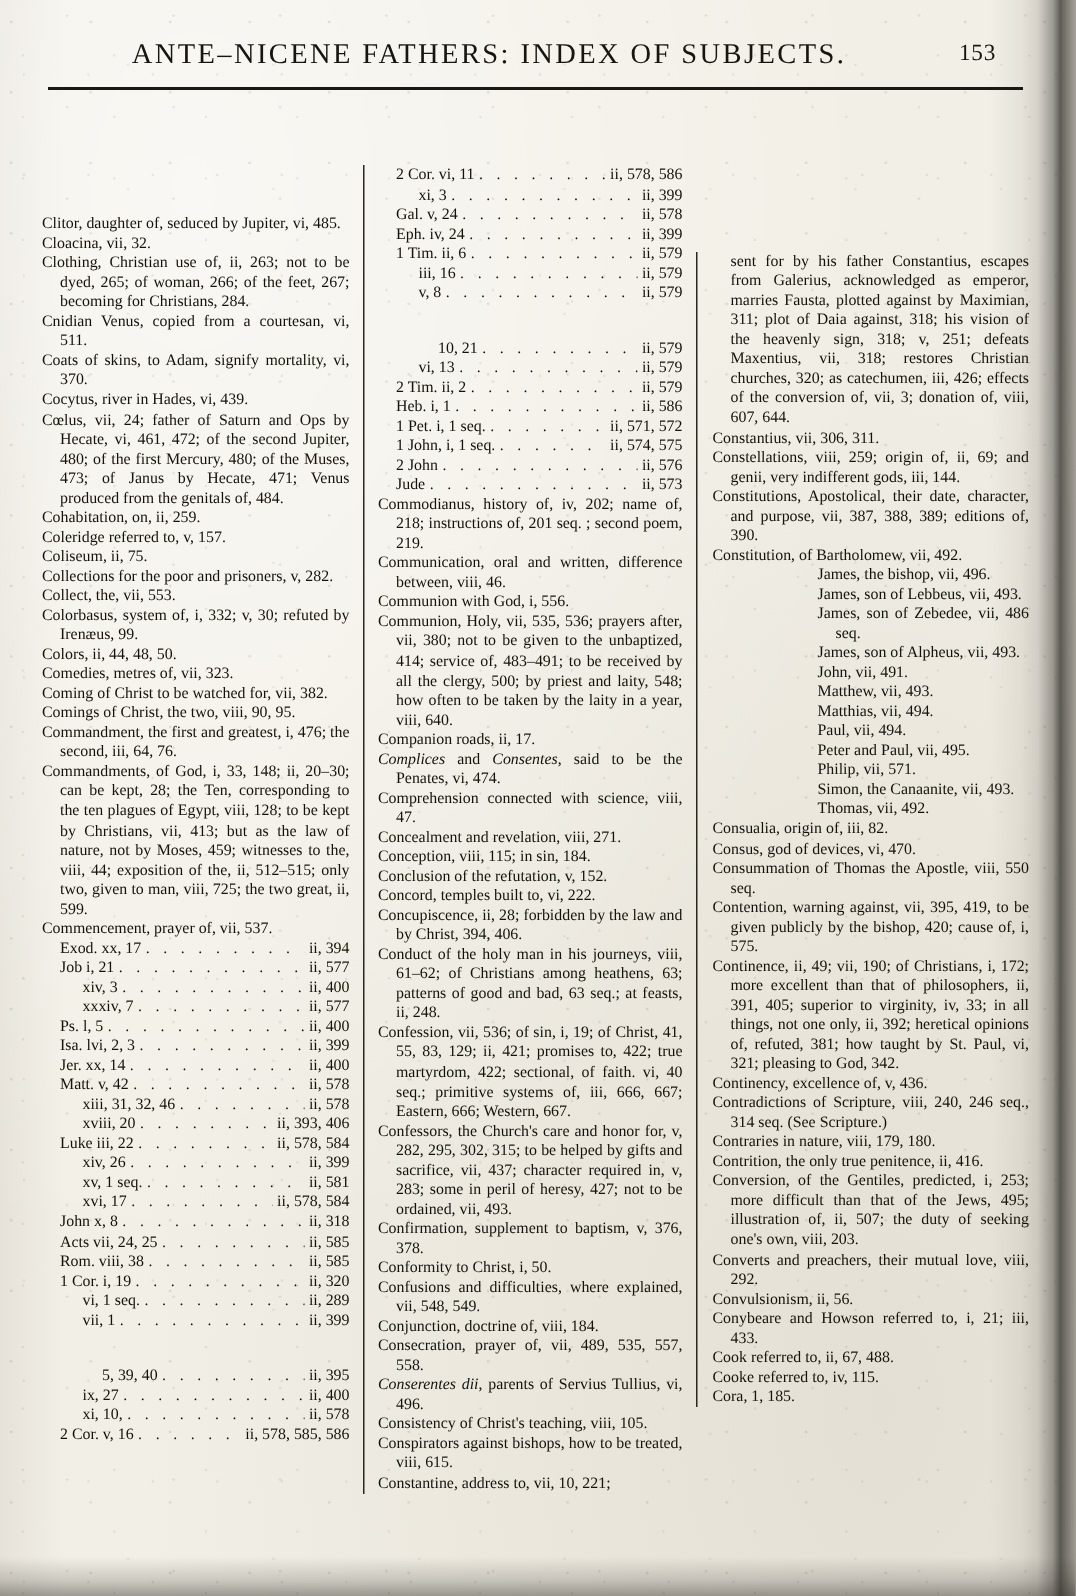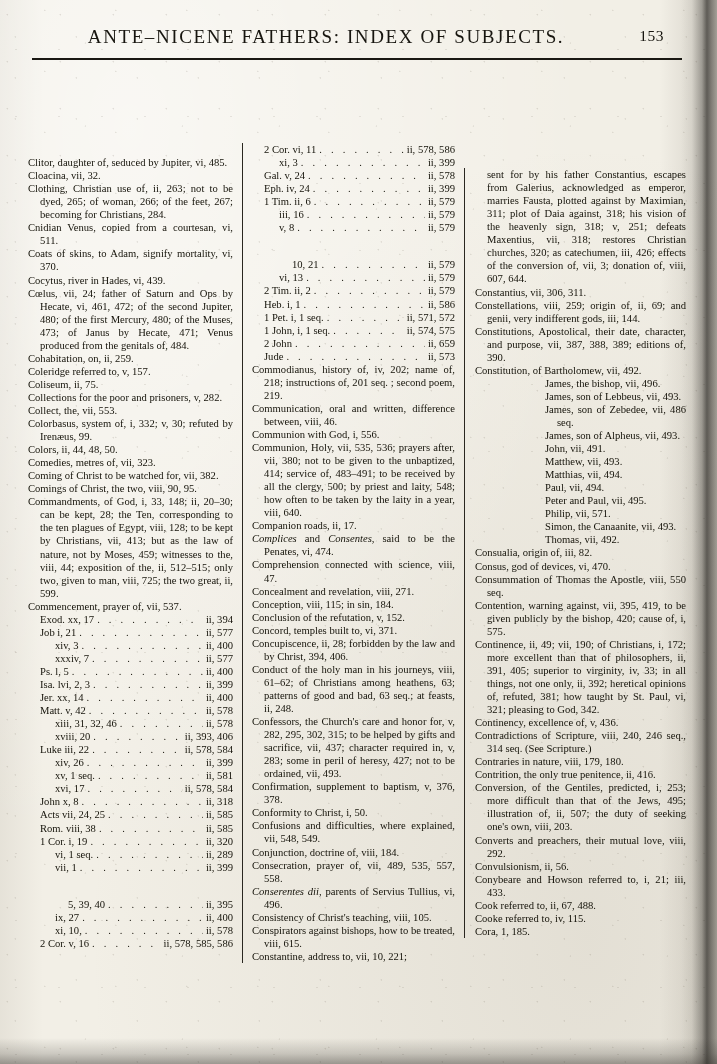--- a/index.html
+++ b/index.html
@@ -193,20 +193,21 @@
           <div class="entry">Cohabitation, on, ii, 259.</div>
           <div class="entry">Coleridge referred to, v, 157.</div>
           <div class="entry">Coliseum, ii, 75.</div>
           <div class="entry">Collections for the poor and prisoners, v, 282.</div>
           <div class="entry">Collect, the, vii, 553.</div>
           <div class="entry">Colorbasus, system of, i, 332; v, 30; refuted by Irenæus, 99.</div>
           <div class="entry">Colors, ii, 44, 48, 50.</div>
           <div class="entry">Comedies, metres of, vii, 323.</div>
           <div class="entry">Coming of Christ to be watched for, vii, 382.</div>
           <div class="entry">Comings of Christ, the two, viii, 90, 95.</div>
+          <div class="entry">Commandment, the first and greatest, i, 476; the second, iii, 64, 76.</div>
           <div class="entry">Commandments, of God, i, 33, 148; ii, 20–30; can be kept, 28; the Ten, corresponding to the ten plagues of Egypt, viii, 128; to be kept by Christians, vii, 413; but as the law of nature, not by Moses, 459; witnesses to the, viii, 44; exposition of the, ii, 512–515; only two, given to man, viii, 725; the two great, ii, 599.</div>
           <div class="entry">Commencement, prayer of, vii, 537.</div>
           <div class="ref">
             <span class="r-name">Exod. xx, 17</span>
             <span class="r-lead">. . . . . . . . . . . . . . . . . . . .</span>
             <span class="r-val">ii, 394</span>
           </div>
           <div class="ref">
             <span class="r-name">Job i, 21</span>
             <span class="r-lead">. . . . . . . . . . . . . . . . . . . .</span>
@@ -387,40 +388,41 @@
             <span class="r-val">ii, 571, 572</span>
           </div>
           <div class="ref">
             <span class="r-name">1 John, i, 1 seq.</span>
             <span class="r-lead">. . . . . . . . . . . . . . . . . . . .</span>
             <span class="r-val">ii, 574, 575</span>
           </div>
           <div class="ref">
             <span class="r-name">2 John</span>
             <span class="r-lead">. . . . . . . . . . . . . . . . . . . .</span>
-            <span class="r-val">ii, 659</span>
+            <span class="r-val">ii, 576</span>
           </div>
           <div class="ref">
             <span class="r-name">Jude</span>
             <span class="r-lead">. . . . . . . . . . . . . . . . . . . .</span>
             <span class="r-val">ii, 573</span>
           </div>
           <div class="entry">Commodianus, history of, iv, 202; name of, 218; instructions of, 201 seq. ; second poem, 219.</div>
           <div class="entry">Communication, oral and written, difference between, viii, 46.</div>
           <div class="entry">Communion with God, i, 556.</div>
           <div class="entry">Communion, Holy, vii, 535, 536; prayers after, vii, 380; not to be given to the unbaptized, 414; service of, 483–491; to be received by all the clergy, 500; by priest and laity, 548; how often to be taken by the laity in a year, viii, 640.</div>
           <div class="entry">Companion roads, ii, 17.</div>
           <div class="entry"><span class="italic">Complices</span> and <span class="italic">Consentes</span>, said to be the Penates, vi, 474.</div>
           <div class="entry">Comprehension connected with science, viii, 47.</div>
           <div class="entry">Concealment and revelation, viii, 271.</div>
           <div class="entry">Conception, viii, 115; in sin, 184.</div>
           <div class="entry">Conclusion of the refutation, v, 152.</div>
-          <div class="entry">Concord, temples built to, vi, 371.</div>
+          <div class="entry">Concord, temples built to, vi, 222.</div>
           <div class="entry">Concupiscence, ii, 28; forbidden by the law and by Christ, 394, 406.</div>
           <div class="entry">Conduct of the holy man in his journeys, viii, 61–62; of Christians among heathens, 63; patterns of good and bad, 63 seq.; at feasts, ii, 248.</div>
+          <div class="entry">Confession, vii, 536; of sin, i, 19; of Christ, 41, 55, 83, 129; ii, 421; promises to, 422; true martyrdom, 422; sectional, of faith. vi, 40 seq.; primitive systems of, iii, 666, 667; Eastern, 666; Western, 667.</div>
           <div class="entry">Confessors, the Church's care and honor for, v, 282, 295, 302, 315; to be helped by gifts and sacrifice, vii, 437; character required in, v, 283; some in peril of heresy, 427; not to be ordained, vii, 493.</div>
           <div class="entry">Confirmation, supplement to baptism, v, 376, 378.</div>
           <div class="entry">Conformity to Christ, i, 50.</div>
           <div class="entry">Confusions and difficulties, where explained, vii, 548, 549.</div>
           <div class="entry">Conjunction, doctrine of, viii, 184.</div>
           <div class="entry">Consecration, prayer of, vii, 489, 535, 557, 558.</div>
           <div class="entry"><span class="italic">Conserentes dii</span>, parents of Servius Tullius, vi, 496.</div>
           <div class="entry">Consistency of Christ's teaching, viii, 105.</div>
           <div class="entry">Conspirators against bishops, how to be treated, viii, 615.</div>
           <div class="entry">Constantine, address to, vii, 10, 221;</div>

